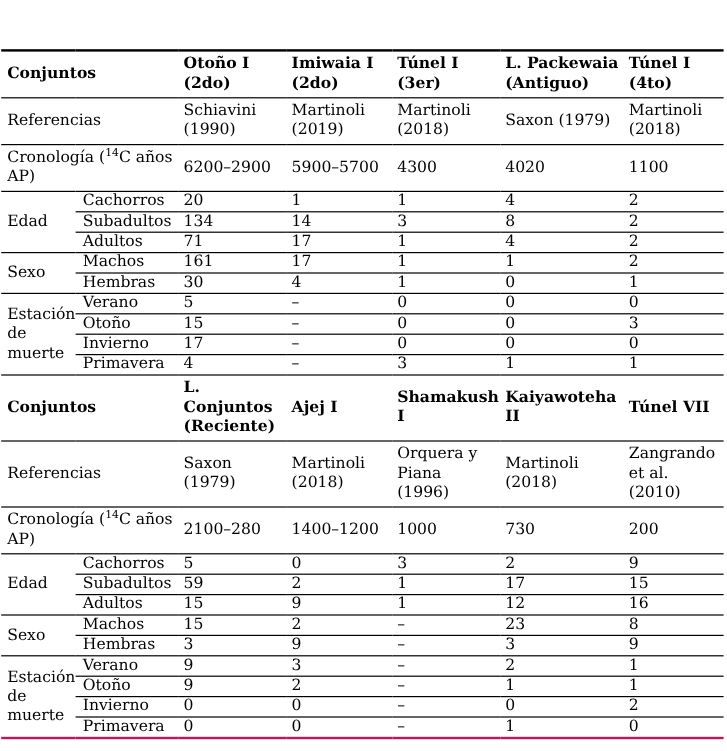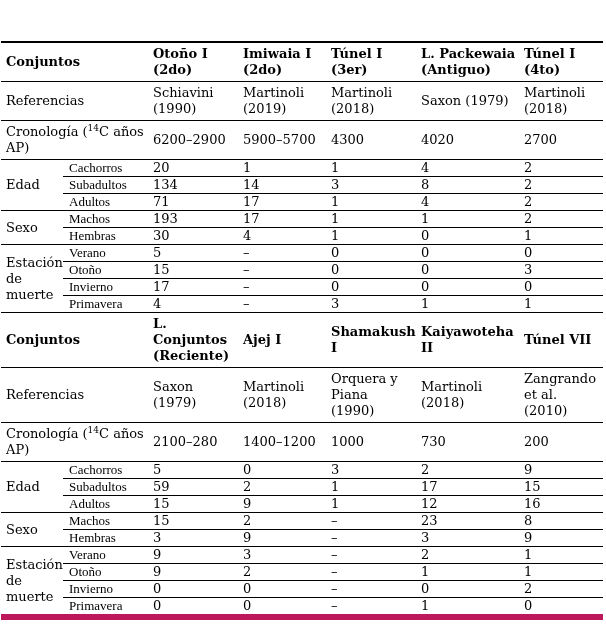--- a/index.html
+++ b/index.html
@@ -11,35 +11,35 @@
     overflow: hidden;
     font-family: "DejaVu Serif", serif;
     color: #000000;
   }
   table.conjuntos {
     border-collapse: collapse;
     table-layout: fixed;
     width: 602px;
     margin: 41px 0 0 1px;
     border-top: 2px solid #000;
-    border-bottom: 6px solid #be185d;
+    border-bottom: 2px solid #be185d;
   }
   td {
     border-top: 1px solid #000;
     font-size: 13px;
     line-height: 16px;
     vertical-align: middle;
     padding: 0 2px 0 4px;
     overflow: hidden;
   }
   tr.first-header td { border-top: none; }
   tr.hdr td { font-weight: bold; }
   tr.py td { padding-top: 3px; padding-bottom: 3px; }
   td.lbl { padding-left: 5px; }
-  td.sub { padding-left: 6px; font-family: Liberation Serif, serif; }
+  td.sub { padding-left: 6px; }
   td.group-lbl { padding-left: 5px; }
   sup.c14 {
     font-size: 9px;
     line-height: 0;
     vertical-align: super;
   }
 </style>
 </head>
 <body>
 
@@ -69,21 +69,21 @@
         <td>Martinoli (2018)</td>
         <td>Saxon (1979)</td>
         <td>Martinoli (2018)</td>
       </tr>
       <tr class="py">
         <td colspan="2" class="lbl"><span>Cronología (</span><sup class="c14">14</sup><span>C años AP)</span></td>
         <td>6200–2900</td>
         <td>5900–5700</td>
         <td>4300</td>
         <td>4020</td>
-        <td>2700</td>
+        <td>1100</td>
       </tr>
       <tr>
         <td rowspan="3" class="group-lbl">Edad</td>
         <td class="sub">Cachorros</td>
         <td>20</td>
         <td>1</td>
         <td>1</td>
         <td>4</td>
         <td>2</td>
       </tr>
@@ -99,21 +99,21 @@
         <td class="sub">Adultos</td>
         <td>71</td>
         <td>17</td>
         <td>1</td>
         <td>4</td>
         <td>2</td>
       </tr>
       <tr>
         <td rowspan="2" class="group-lbl">Sexo</td>
         <td class="sub">Machos</td>
-        <td>193</td>
+        <td>161</td>
         <td>17</td>
         <td>1</td>
         <td>1</td>
         <td>2</td>
       </tr>
       <tr>
         <td class="sub">Hembras</td>
         <td>30</td>
         <td>4</td>
         <td>1</td>
@@ -158,21 +158,21 @@
         <td>L. Conjuntos (Reciente)</td>
         <td>Ajej I</td>
         <td>Shamakush I</td>
         <td>Kaiyawoteha II</td>
         <td>Túnel VII</td>
       </tr>
       <tr class="py">
         <td colspan="2" class="lbl">Referencias</td>
         <td>Saxon (1979)</td>
         <td>Martinoli (2018)</td>
-        <td>Orquera y Piana (1990)</td>
+        <td>Orquera y Piana (1996)</td>
         <td>Martinoli (2018)</td>
         <td>Zangrando et al. (2010)</td>
       </tr>
       <tr class="py">
         <td colspan="2" class="lbl"><span>Cronología (</span><sup class="c14">14</sup><span>C años AP)</span></td>
         <td>2100–280</td>
         <td>1400–1200</td>
         <td>1000</td>
         <td>730</td>
         <td>200</td>

